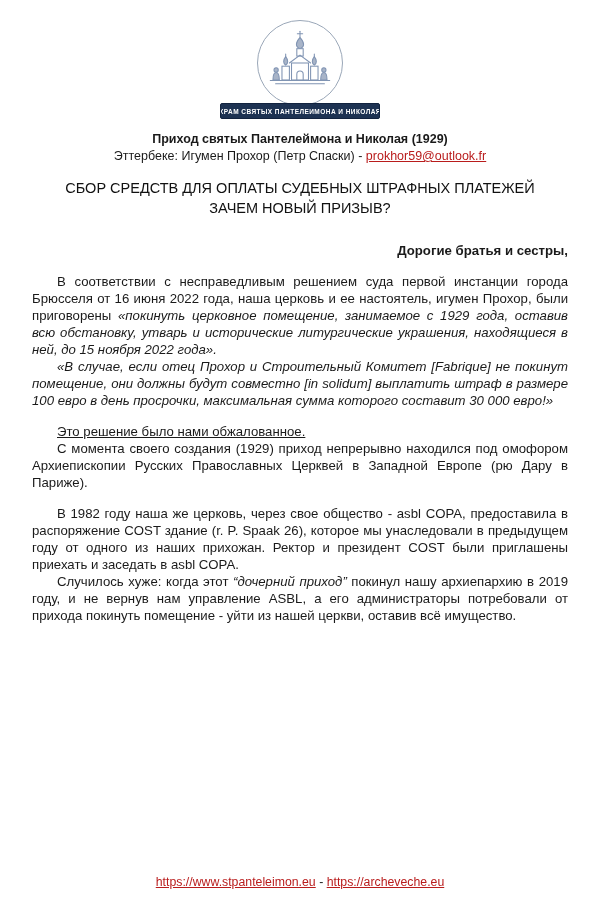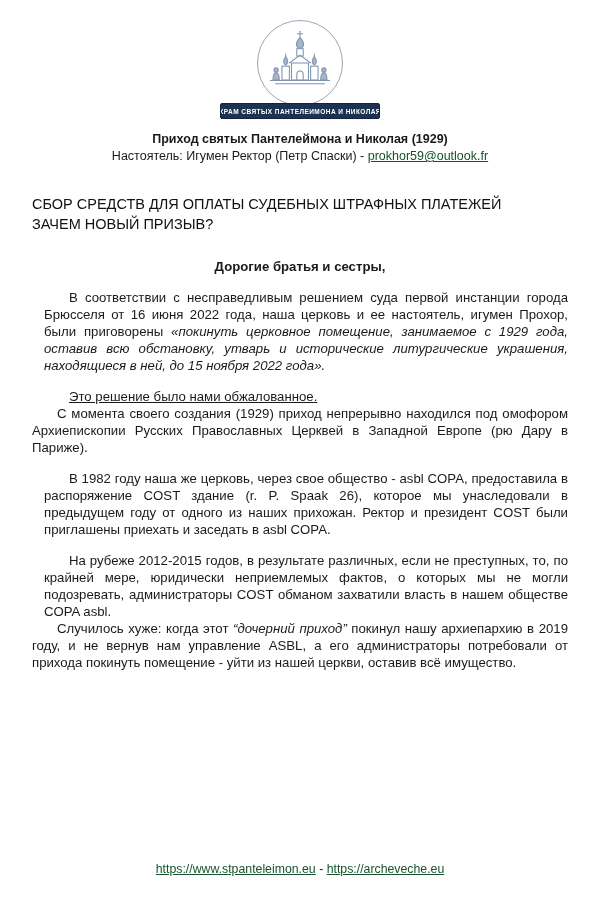--- a/index.html
+++ b/index.html
@@ -34,33 +34,33 @@
     border-radius: 2px;
     color: #ffffff;
     display: flex; align-items: center; justify-content: center;
     font-size: 6.5px; letter-spacing: 0.45px; font-weight: bold;
     position: relative; z-index: 2;
     white-space: nowrap; overflow: hidden;
   }
   
   .letterhead { text-align: center; margin-top: 12px; font-size: 12.5px; line-height: 17px; }
   .b { font-weight: bold; }
-  a.link { color: #14532d; text-decoration: underline; cursor: pointer; }
+  a.link { color: #b91c1c; text-decoration: underline; cursor: pointer; }
   
-  .title-block { text-align: left; margin-top: 30px; font-size: 14.5px; line-height: 19.5px; color: #111111; }
+  .title-block { text-align: center; margin-top: 14px; font-size: 14.5px; line-height: 19.5px; color: #111111; }
   
   .body-block { margin-top: 24px; font-size: 13.2px; line-height: 17px; text-align: justify; }
   .body-block p { text-indent: 25px; margin: 0; }
-  .body-block p.salutation { text-indent: 0; font-weight: bold; text-align: center; }
-  .body-block p.spaced { margin-top: 14px; margin-left: 12px; }
+  .body-block p.salutation { text-indent: 0; font-weight: bold; text-align: right; }
+  .body-block p.spaced { margin-top: 14px; }
   .u { text-decoration: underline; }
   em { font-style: italic; }
   
   .footer {
-    position: absolute; left: 0; bottom: 24px;
+    position: absolute; left: 0; bottom: 11px;
     width: 100%; text-align: center; font-size: 12.3px;
   }
 </style>
 </head>
 <body>
 
 <div class="page">
 
   <div class="logo-wrap">
     <div class="logo-circle">
@@ -96,42 +96,42 @@
         </g>
       </svg>
     </div>
     <div class="logo-banner">
       <span>ХРАМ СВЯТЫХ ПАНТЕЛЕИМОНА И НИКОЛАЯ</span>
     </div>
   </div>
 
   <div class="letterhead">
     <div><span class="b">Приход святых Пантелеймона и Николая</span><span class="b"> (1929)</span></div>
-    <div><span>Настоятель: Игумен Ректор (Петр Спаски) - </span><a class="link">prokhor59@outlook.fr</a></div>
+    <div><span>Эттербеке: Игумен Прохор (Петр Спаски) - </span><a class="link">prokhor59@outlook.fr</a></div>
   </div>
 
   <div class="title-block">
     <div>СБОР СРЕДСТВ ДЛЯ ОПЛАТЫ СУДЕБНЫХ ШТРАФНЫХ ПЛАТЕЖЕЙ</div>
     <div>ЗАЧЕМ НОВЫЙ ПРИЗЫВ?</div>
   </div>
 
   <div class="body-block">
     <p class="salutation">Дорогие братья и сестры,</p>
 
     <p class="spaced"><span>В соответствии с несправедливым решением суда первой инстанции города Брюсселя от 16 июня 2022 года, наша церковь и ее настоятель, игумен Прохор, были приговорены </span><em>«покинуть церковное помещение, занимаемое с 1929 года, оставив всю обстановку, утварь и исторические литургические украшения, находящиеся в ней, до 15 ноября 2022 года».</em></p>
 
+    <p><em>«В случае, если отец Прохор и Строительный Комитет [Fabrique] не покинут помещение, они должны будут совместно [in solidum] выплатить штраф в размере 100 евро в день просрочки, максимальная сумма которого составит 30 000 евро!»</em></p>
 
     <p class="spaced"><span class="u">Это решение было нами обжалованное.</span></p>
 
     <p>С момента своего создания (1929) приход непрерывно находился под омофором Архиепископии Русских Православных Церквей в Западной Европе (рю Дару в Париже).</p>
 
 
     <p class="spaced">В 1982 году наша же церковь, через свое общество - asbl COPA, предоставила в распоряжение COST здание (r. P. Spaak 26), которое мы унаследовали в предыдущем году от одного из наших прихожан. Ректор и президент COST были приглашены приехать и заседать в asbl COPA.</p>
 
-    <p class="spaced">На рубеже 2012-2015 годов, в результате различных, если не преступных, то, по крайней мере, юридически неприемлемых фактов, о которых мы не могли подозревать, администраторы COST обманом захватили власть в нашем обществе COPA asbl.</p>
     <p><span>Случилось хуже: когда этот </span><em>“дочерний приход”</em><span> покинул нашу архиепархию в 2019 году, и не вернув нам управление ASBL, а его администраторы потребовали от прихода покинуть помещение - уйти из нашей церкви, оставив всё имущество.</span></p>
   </div>
 
   <div class="footer">
     <a class="link">https://www.stpanteleimon.eu</a><span> - </span><a class="link">https://archeveche.eu</a>
   </div>
 
 </div>
 
 </body></html>

